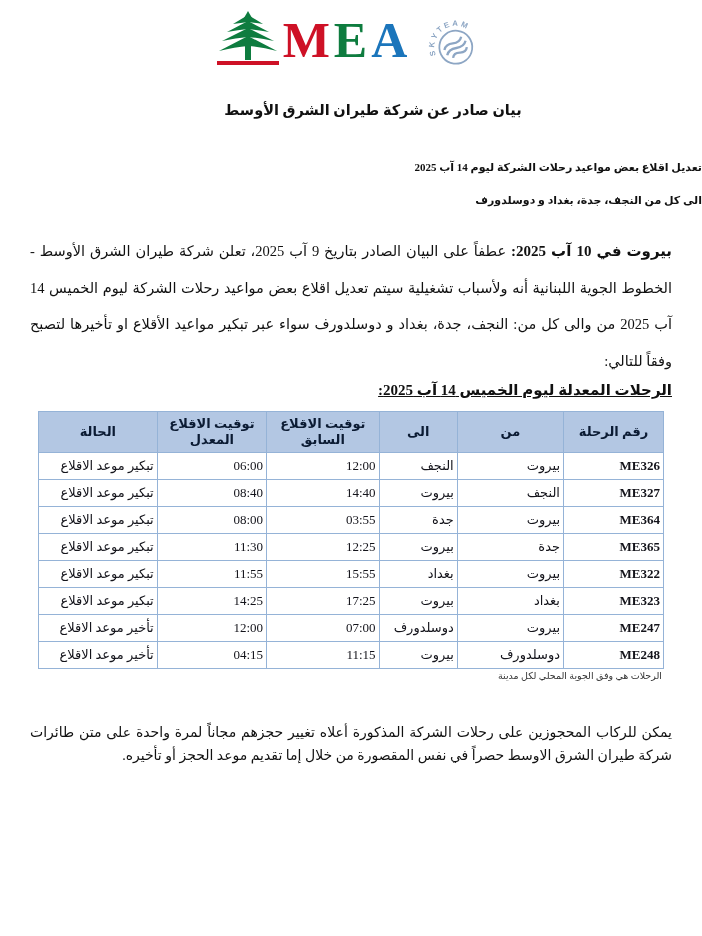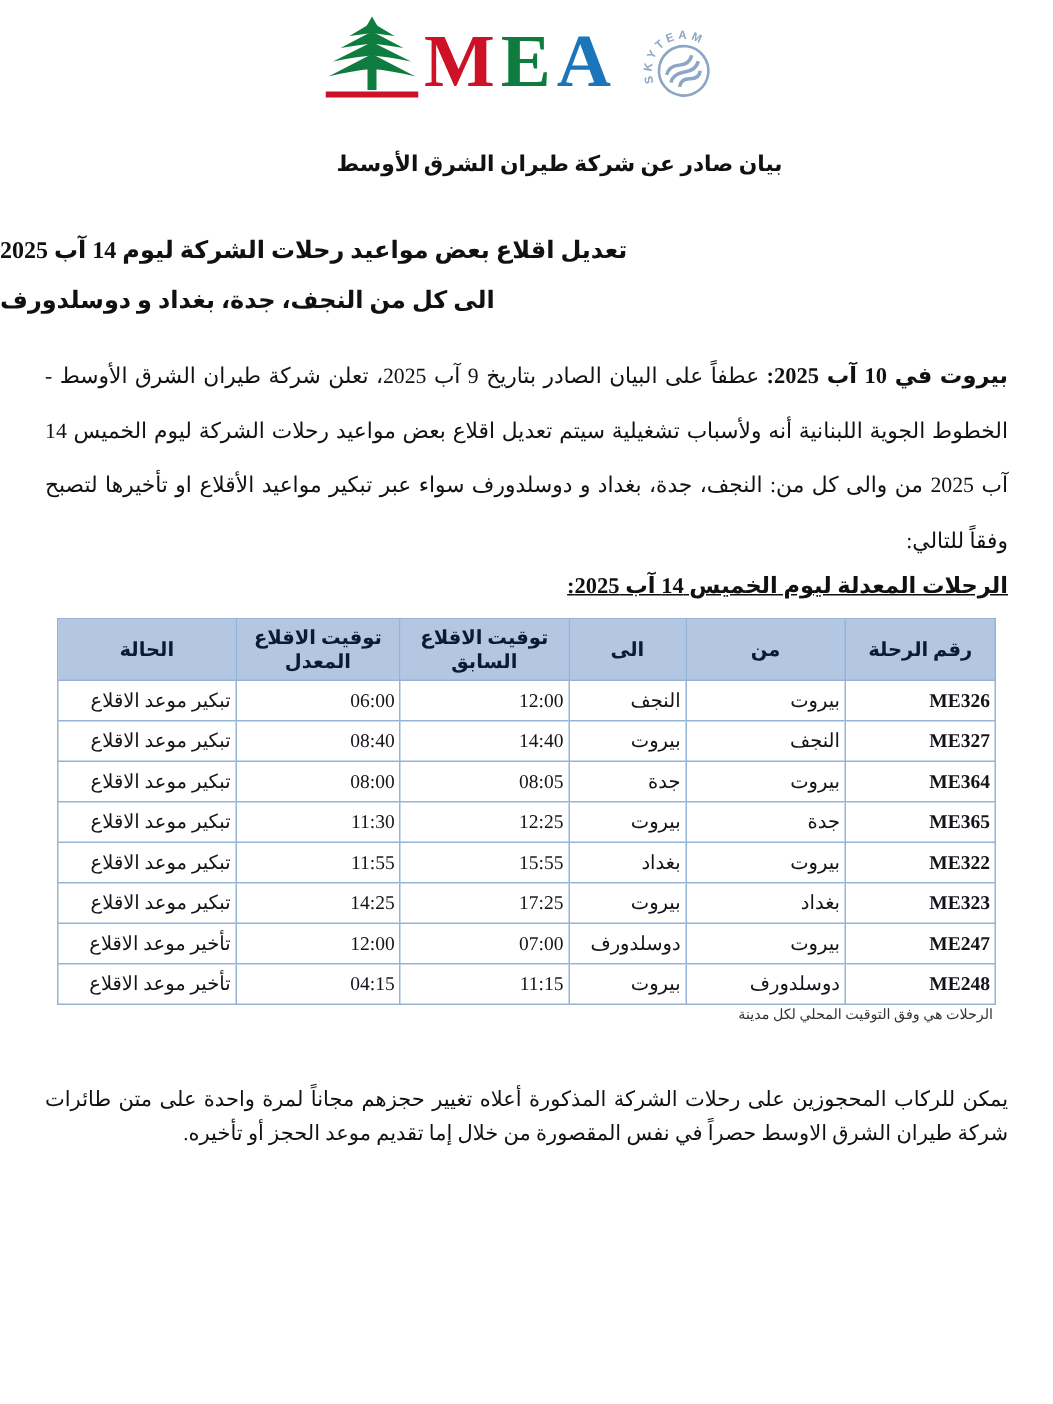--- a/index.html
+++ b/index.html
@@ -27,21 +27,21 @@
   .mea-letters .l-a{ color:#1B75BB; }
   .skyteam{ margin-left:6px; margin-top:2px; }
 
   
   .statement-title{
     text-align:center; font-weight:bold; font-size:14.5px;
     margin-top:22px;
     padding-left:44px;
   }
   .subject{
-    text-align:left; font-weight:bold; font-size:16px;
+    text-align:right; font-weight:bold; font-size:11px;
     margin-top:32px; line-height:33px;
   }
 
   
   .intro{
     margin:16px 30px 0 30px; font-size:14.5px; line-height:36.5px;
     text-align:justify;
   }
   .intro b{ font-size:15px; }
 
@@ -166,21 +166,21 @@
         <td>النجف</td>
         <td>بيروت</td>
         <td class="time">14:40</td>
         <td class="time">08:40</td>
         <td>تبكير موعد الاقلاع</td>
       </tr>
       <tr>
         <td class="flight-no">ME364</td>
         <td>بيروت</td>
         <td>جدة</td>
-        <td class="time">08:05</td>
+        <td class="time">03:55</td>
         <td class="time">08:00</td>
         <td>تبكير موعد الاقلاع</td>
       </tr>
       <tr>
         <td class="flight-no">ME365</td>
         <td>جدة</td>
         <td>بيروت</td>
         <td class="time">12:25</td>
         <td class="time">11:30</td>
         <td>تبكير موعد الاقلاع</td>
@@ -213,19 +213,19 @@
         <td class="flight-no">ME248</td>
         <td>دوسلدورف</td>
         <td>بيروت</td>
         <td class="time">11:15</td>
         <td class="time">04:15</td>
         <td>تأخير موعد الاقلاع</td>
       </tr>
     </tbody>
   </table>
 
-  <div class="table-footnote">الرحلات هي وفق التوقيت المحلي لكل مدينة</div>
+  <div class="table-footnote">الرحلات هي وفق الجوية المحلي لكل مدينة</div>
 
   <p class="rebooking">يمكن للركاب المحجوزين على رحلات الشركة المذكورة أعلاه تغيير حجزهم مجاناً لمرة واحدة على متن طائرات شركة طيران الشرق الاوسط حصراً في نفس المقصورة من خلال إما تقديم موعد الحجز أو تأخيره.</p>
 
 
 
 </div>
 
 </body></html>

